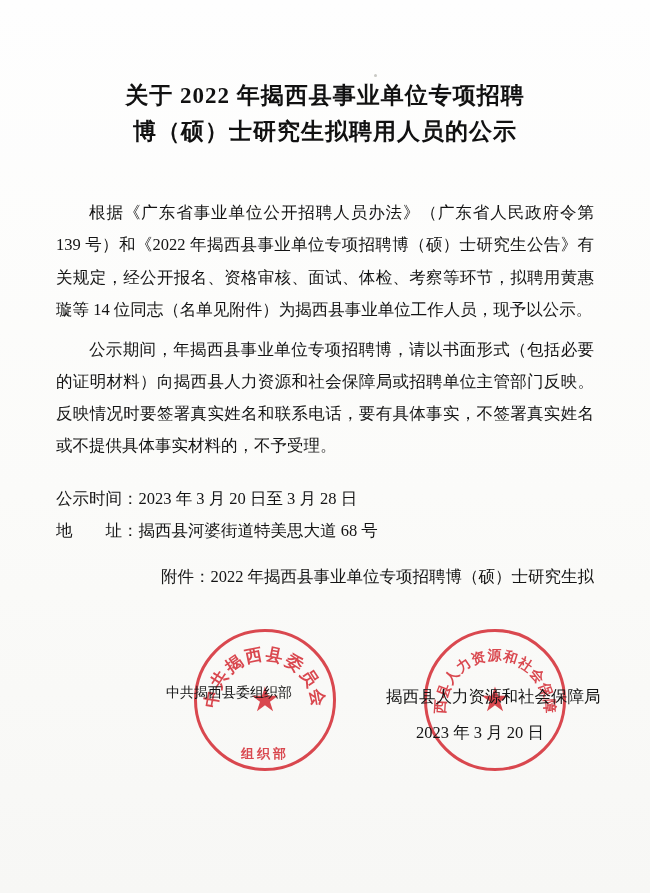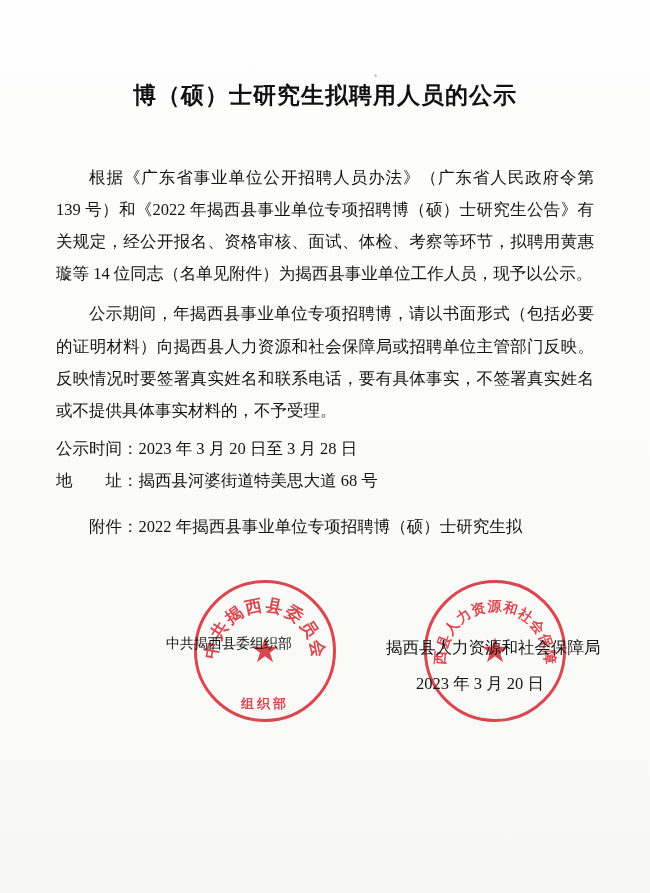--- a/index.html
+++ b/index.html
@@ -39,34 +39,35 @@
     line-height: 1.95;
     color: #141414;
   }
   p.para {
     margin: 8px 0 4px 0;
     text-align: justify;
     text-justify: inter-ideograph;
     text-indent: 2em;
   }
   .info-list {
-    margin-top: 6px;
+    margin-top: 20px;
   }
   .info-row {
     display: block;
     white-space: pre;
     font-size: 16.5px;
     line-height: 1.95;
   }
   .attach {
     margin-top: 14px;
   }
   .attach .ln1 {
     text-indent: 2em;
     display: block;
+    text-align: right;
   }
   .attach .ln2 {
     display: block;
     padding-left: 4.6em;
   }
   
   .sign-zone {
     position: relative;
     height: 250px;
     margin-top: 26px;
@@ -153,20 +154,21 @@
   }
 </style>
 </head>
 <body>
 
 <div class="page">
 
   <div class="fold-mark"></div>
 
   <h1 class="doc-title">
+    <span class="line">关于 2022 年揭西县事业单位专项招聘</span>
     <span class="line">博（硕）士研究生拟聘用人员的公示</span>
   </h1>
 
   <div class="body-area">
 
     <p class="para">根据《广东省事业单位公开招聘人员办法》（广东省人民政府令第 139 号）和《2022 年揭西县事业单位专项招聘博（硕）士研究生公告》有关规定，经公开报名、资格审核、面试、体检、考察等环节，拟聘用黄惠璇等 14 位同志（名单见附件）为揭西县事业单位工作人员，现予以公示。</p>
     <p class="para">公示期间，年揭西县事业单位专项招聘博，请以书面形式（包括必要的证明材料）向揭西县人力资源和社会保障局或招聘单位主管部门反映。反映情况时要签署真实姓名和联系电话，要有具体事实，不签署真实姓名或不提供具体事实材料的，不予受理。</p>
 
     <div class="info-list">
       <span class="info-row">公示时间：2023 年 3 月 20 日至 3 月 28 日</span>

